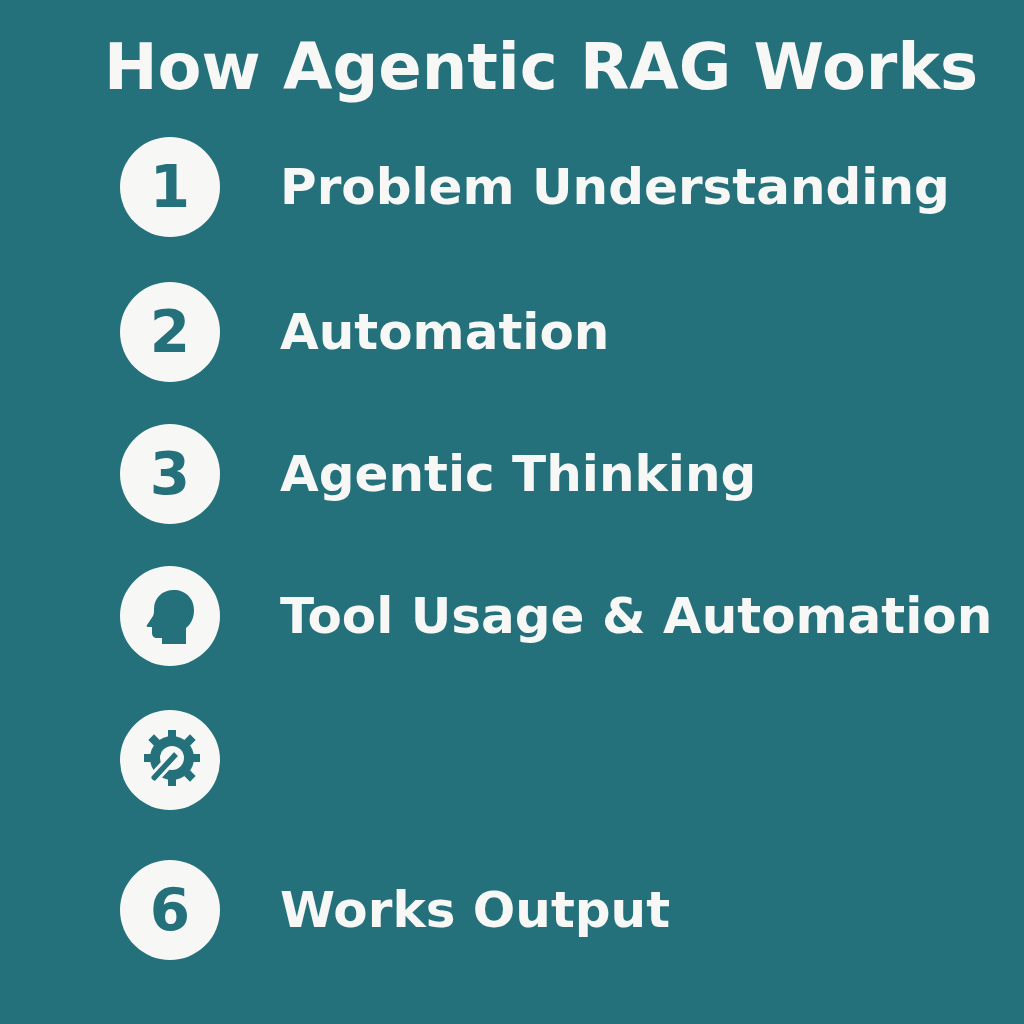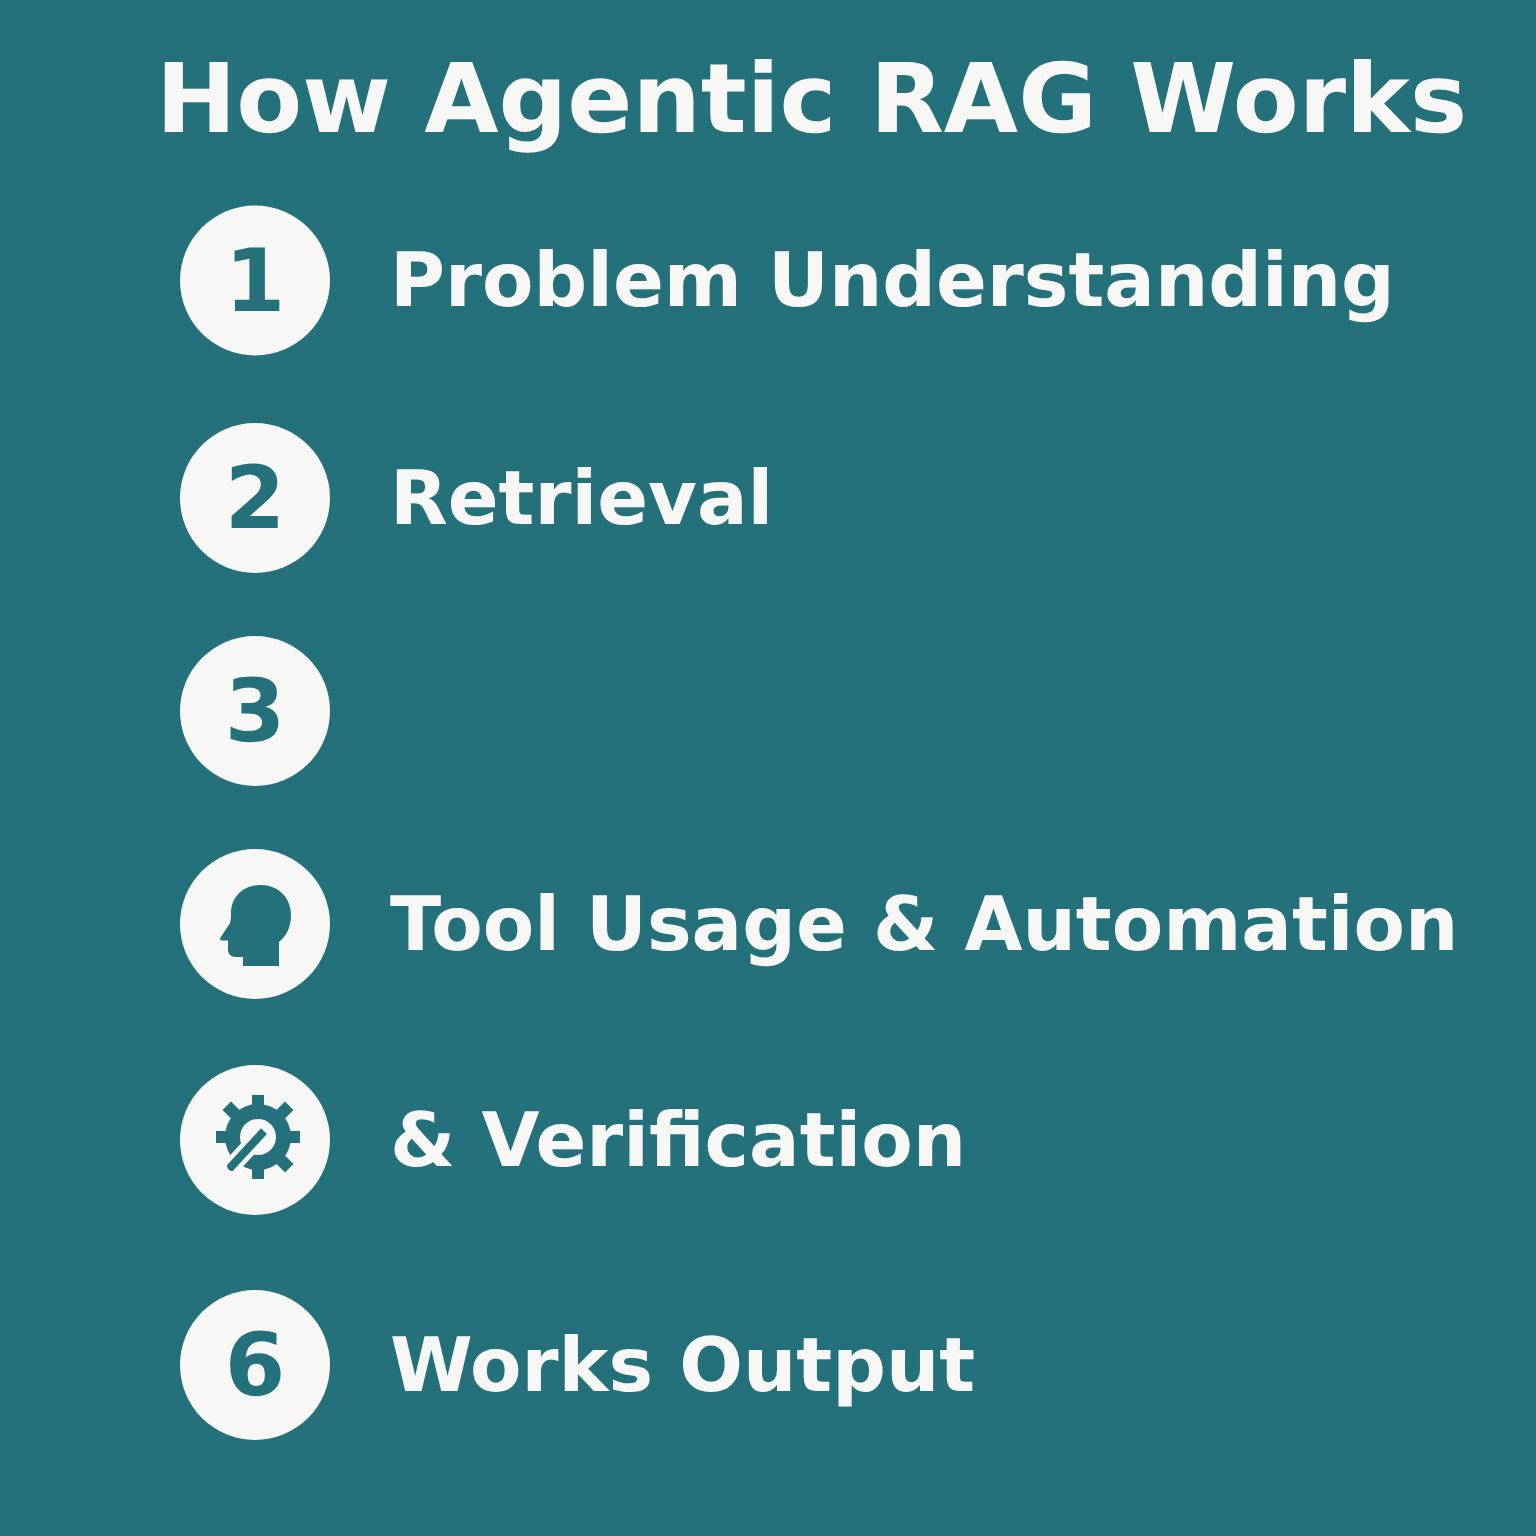--- a/index.html
+++ b/index.html
@@ -1,38 +1,39 @@
 <!DOCTYPE html>
 <html><head>
 <meta charset="utf-8">
 <style>
   html, body { margin:0; padding:0; }
   body { width:1024px; height:1024px; background:#24717b; overflow:hidden; font-family:"DejaVu Sans", sans-serif; color:#f7f7f5; position:relative; }
   .title { position:absolute; top:30px; left:0; width:1024px; text-align:center; font-size:64px; font-weight:bold; letter-spacing:0px;padding-left:29px; }
   .step { position:absolute; left:120px; display:flex; align-items:center; }
   .circle { width:100px; height:100px; border-radius:50%; background:#f7f7f5; display:flex; align-items:center; justify-content:center; color:#24717b; font-size:58px; font-weight:bold; flex-shrink:0; }
-  .label { margin-left:40px; font-size:50px; font-weight:bold; line-height:58px; white-space:nowrap; }
+  .label { margin-left:60px; font-size:50px; font-weight:bold; line-height:58px; white-space:nowrap; }
 </style>
 </head>
 <body>
 
 <div class="title">How Agentic RAG Works</div>
 
 <div class="step" style="top:137px">
   <div class="circle">1</div>
   <div class="label">Problem Understanding</div>
 </div>
 
 <div class="step" style="top:282px">
   <div class="circle">2</div>
-  <div class="label">Retrieval</div>
+  <div class="label">Automation</div>
 </div>
 
 <div class="step" style="top:424px">
   <div class="circle">3</div>
+  <div class="label">Agentic Thinking</div>
 </div>
 
 <div class="step" style="top:566px">
   <div class="circle">
     <svg width="64" height="64" viewBox="0 0 64 64">
       <path d="M36 6c-12 0-20 8-20 19 0 3 0 5-1 7l-6 9c-1 1 0 2 1 2h4v6c0 3 2 5 5 5h5v6h24V44c5-4 8-10 8-18C56 14 47 6 36 6z" fill="#24717b"></path>
     </svg>
   </div>
   <div class="label">Tool Usage &amp; Automation</div>
 </div>
@@ -48,20 +49,19 @@
         <rect x="58" y="30" width="8" height="8"></rect>
         <rect x="16" y="12" width="8" height="8" transform="rotate(45 20 16)"></rect>
         <rect x="52" y="12" width="8" height="8" transform="rotate(45 56 16)"></rect>
         <rect x="52" y="48" width="8" height="8" transform="rotate(45 56 52)"></rect>
       </g>
       <circle cx="38" cy="34" r="12" fill="#f7f7f5"></circle>
       <path d="M40 26 L16 52 a5 5 0 0 0 6 6 L46 32z" fill="#24717b" stroke="#f7f7f5" stroke-width="3"></path>
     </svg>
   </div>
   <div class="label">
-    <div>&amp; Verification</div>
   </div>
 </div>
 
 <div class="step" style="top:860px">
   <div class="circle">6</div>
   <div class="label">Works Output</div>
 </div>
 
 </body></html>

